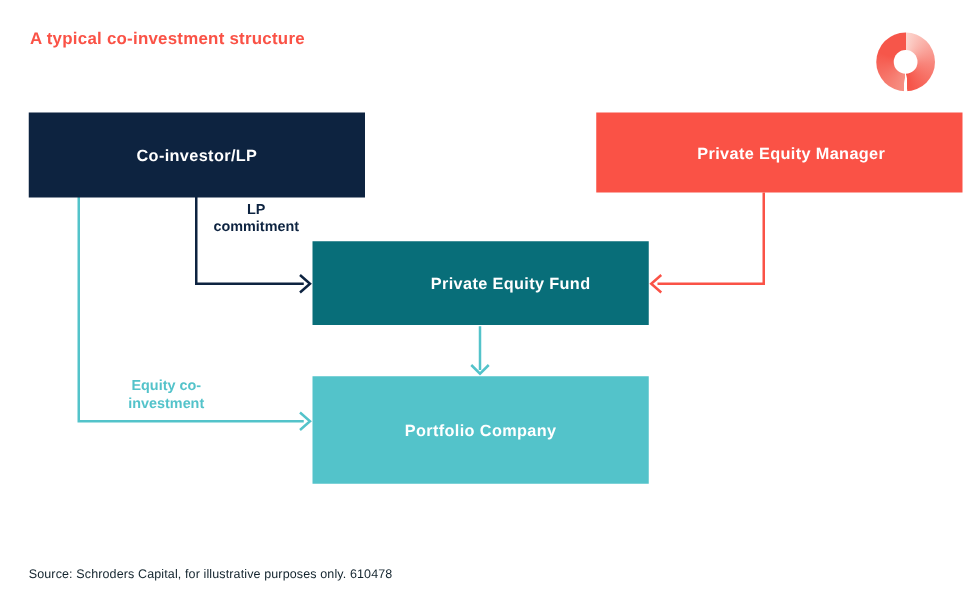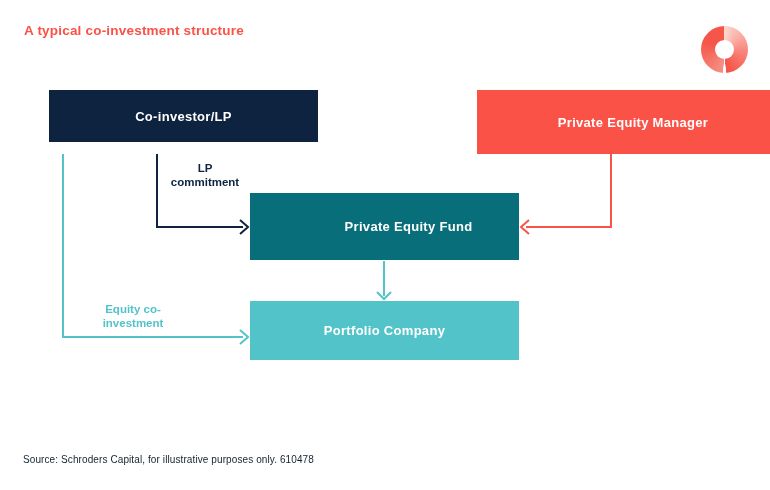--- a/index.html
+++ b/index.html
@@ -36,24 +36,24 @@
   }
   .logo::after{
     content:"";position:absolute;left:14px;top:14px;width:19px;height:19px;
     background:#ffffff;border-radius:50%;
   }
 
   .node{
     position:absolute;display:flex;align-items:center;justify-content:center;
     color:#ffffff;font-size:13px;font-weight:600;letter-spacing:.3px;text-align:center;
   }
-  .node-coinvestor{left:23px;top:90px;width:269px;height:52px;background:var(--navy);margin-left:26px;}
+  .node-coinvestor{left:23px;top:90px;width:269px;height:68px;background:var(--navy);}
   .node-pemanager{left:477px;top:90px;width:312px;height:64px;background:var(--coral);}
   .node-pefund{left:250px;top:193px;width:269px;height:67px;background:var(--teal-dark);padding-left:48px;}
-  .node-portfolio{left:250px;top:301px;width:269px;height:59px;background:var(--teal-light);}
+  .node-portfolio{left:250px;top:301px;width:269px;height:86px;background:var(--teal-light);}
 
   .connectors{position:absolute;left:0;top:0;width:770px;height:490px;pointer-events:none;}
 
   .edge-label{
     position:absolute;text-align:center;font-weight:700;font-size:11.5px;line-height:1.25;
   }
   .label-lp{left:163px;top:161px;width:84px;color:var(--navy);}
   .label-equity{left:83px;top:302px;width:100px;color:var(--teal-light);}
 
   .source{

